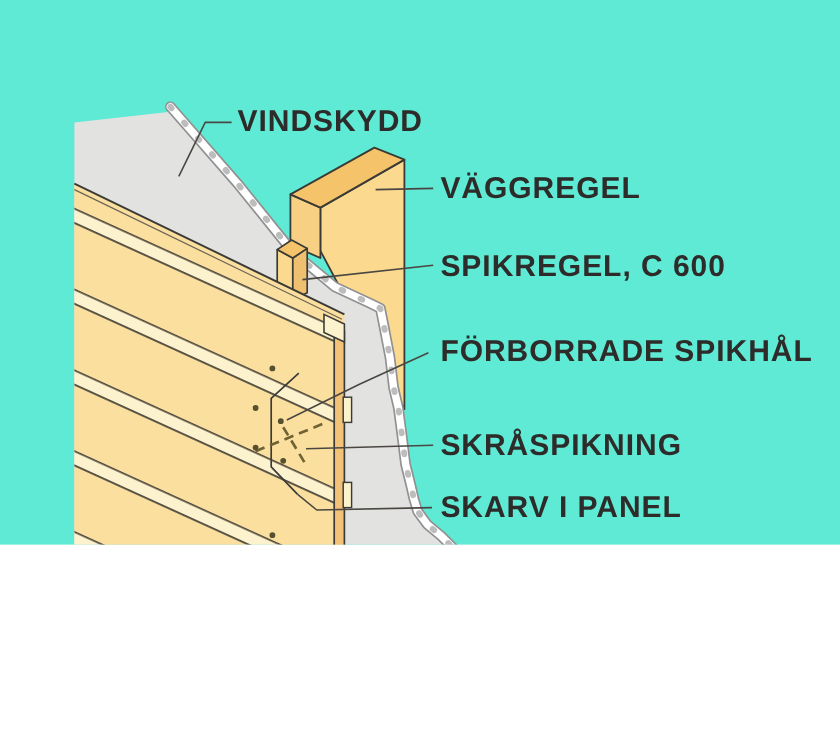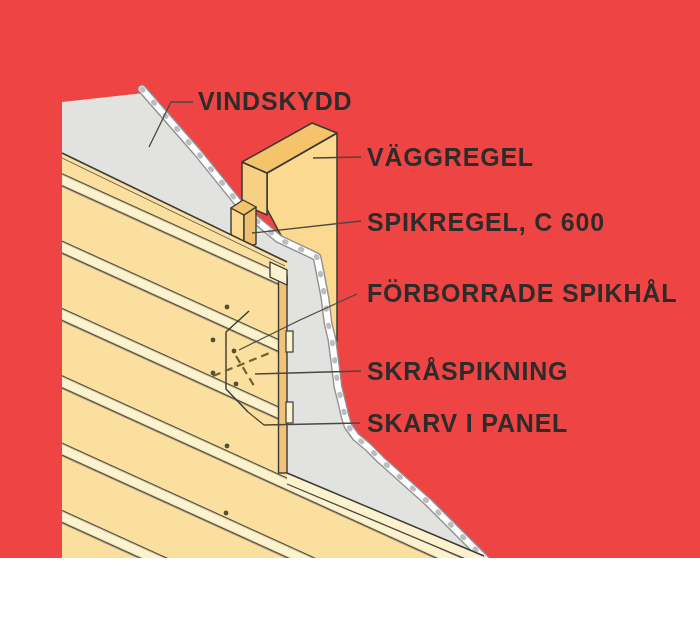--- a/index.html
+++ b/index.html
@@ -1,16 +1,16 @@
 <!DOCTYPE html>
 <html><head>
 <meta charset="utf-8">
 <style>
   html,body{margin:0;padding:0;background:#ffffff;}
-  .stage{position:relative;width:700px;height:558px;background:#ef4444;overflow:hidden;}
+  .stage{position:relative;width:700px;height:454px;background:#5eead4;overflow:hidden;}
   svg{display:block;}
   text.lbl{
     font-family:"Liberation Sans", sans-serif;
     font-weight:700;
     font-size:25px;
     letter-spacing:0.8px;
     fill:#2d2c2a;
   }
 </style>
 </head>

